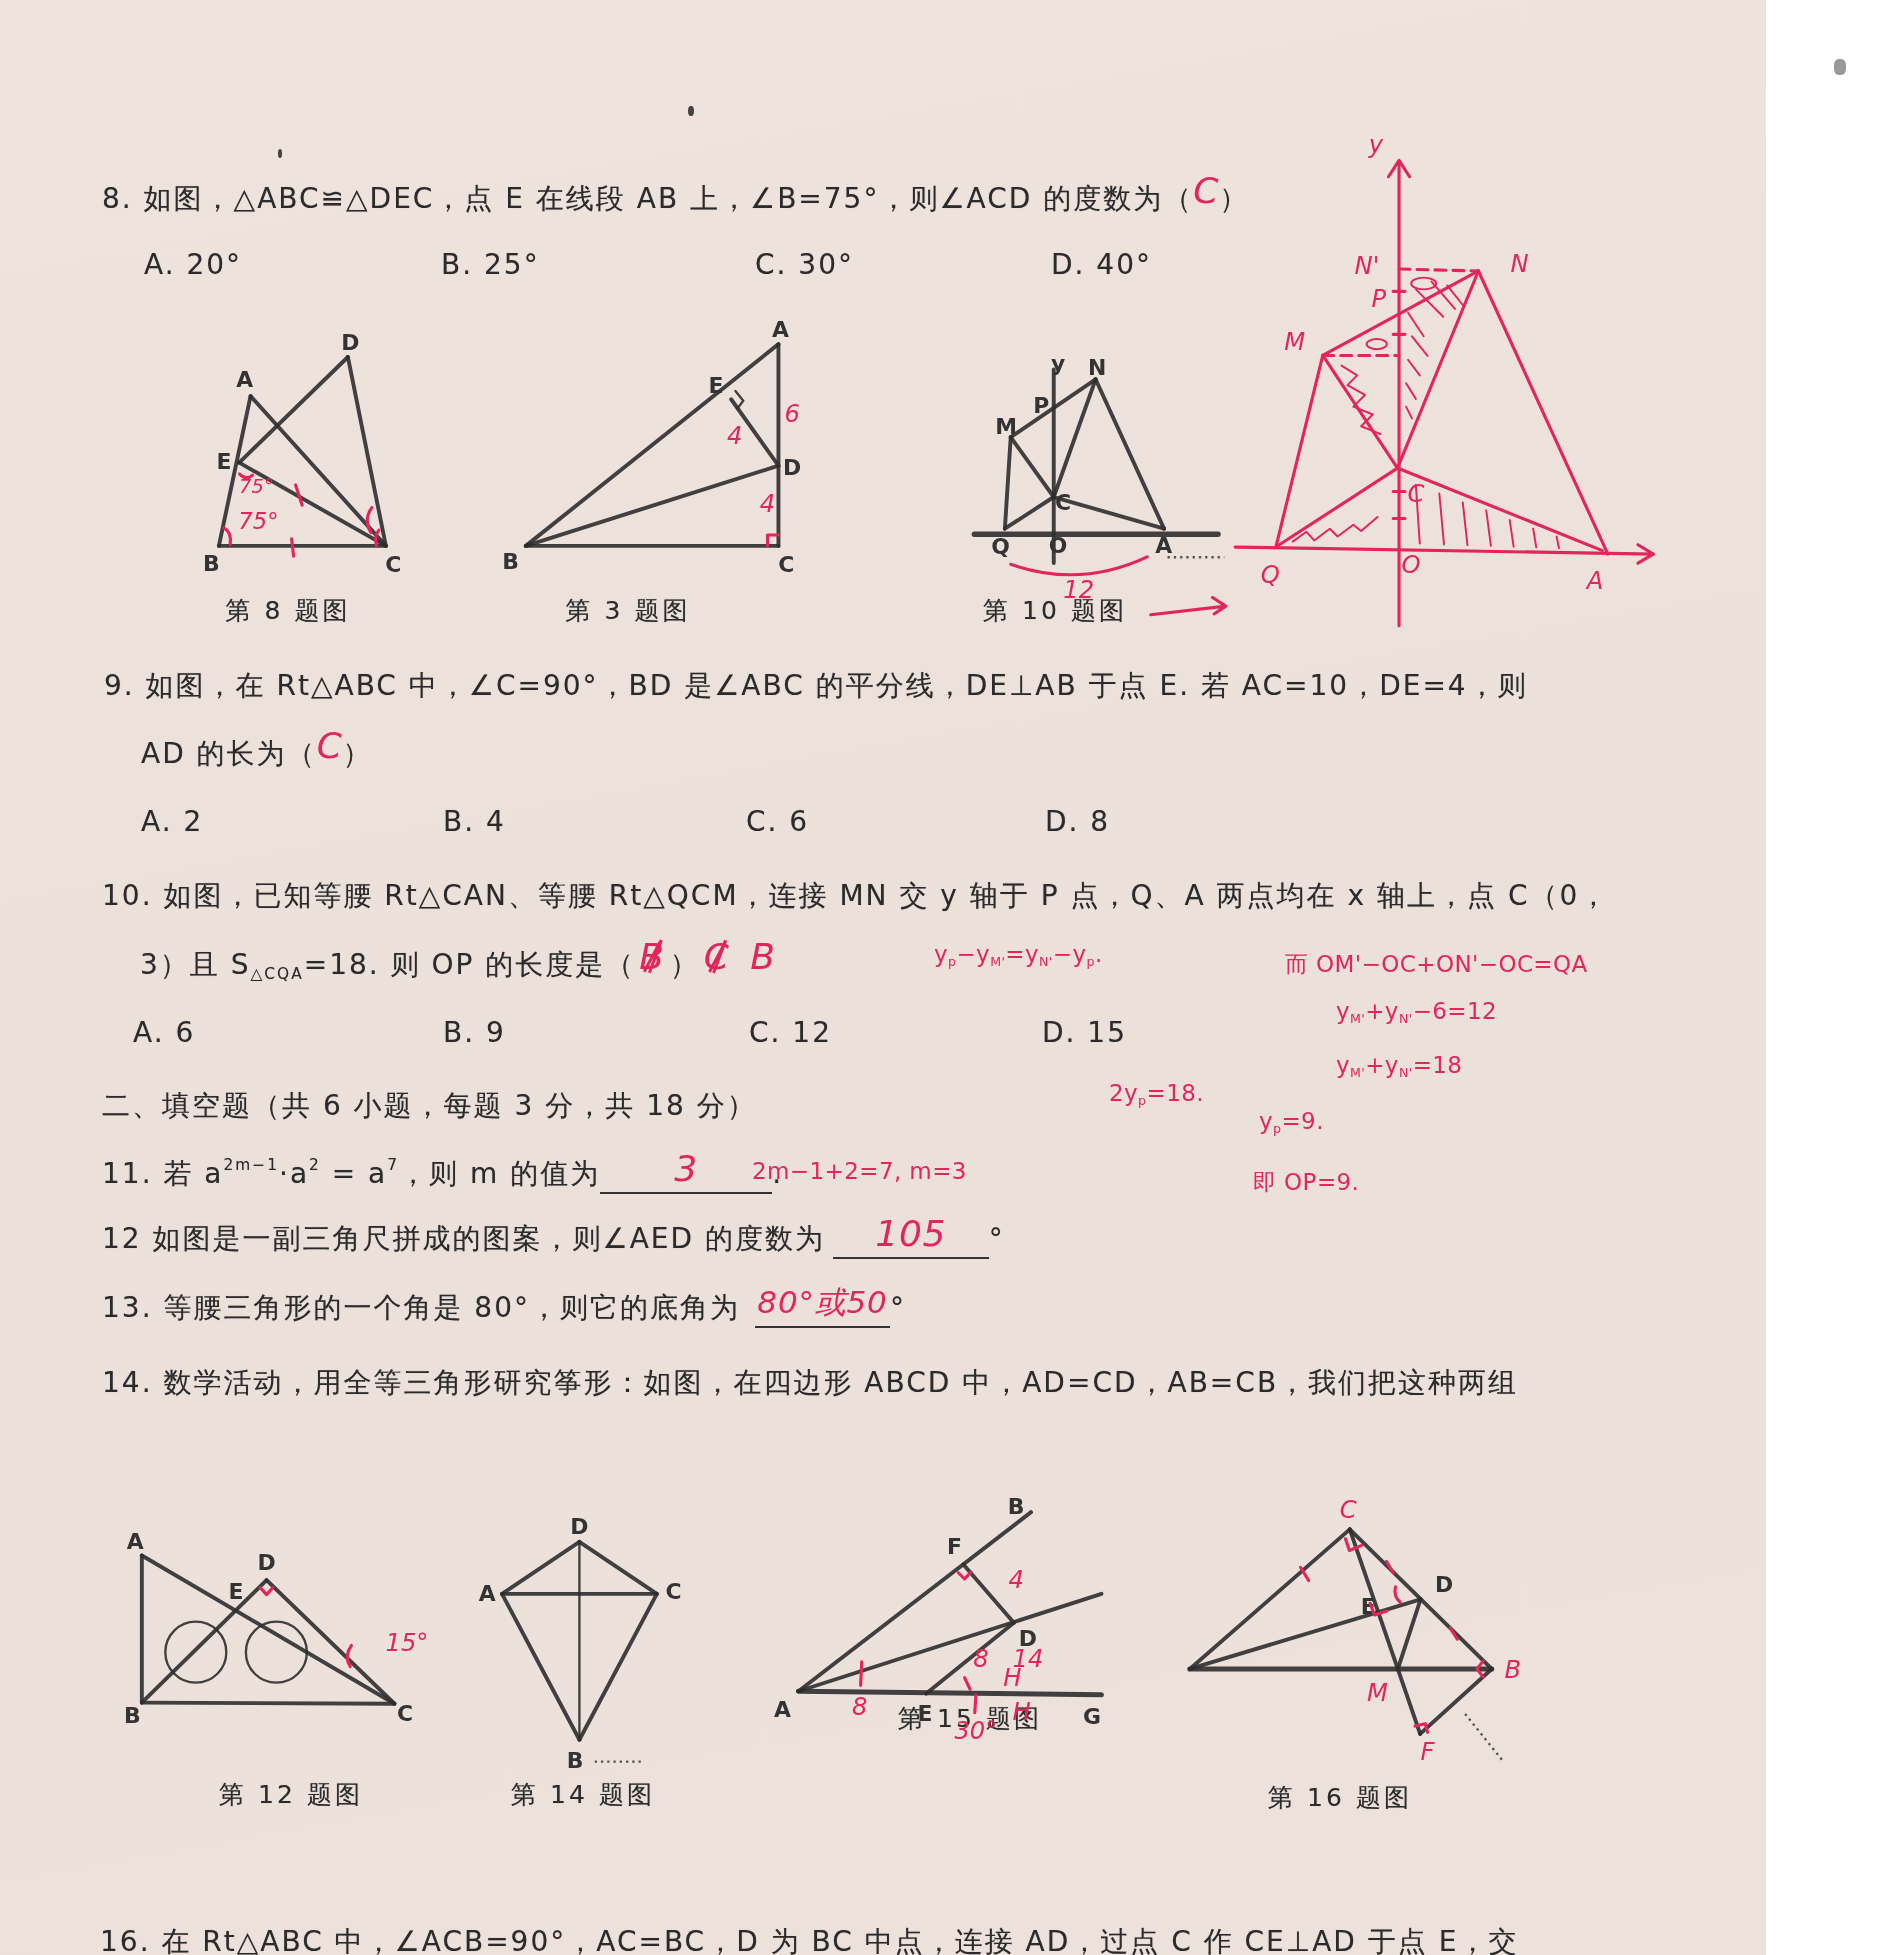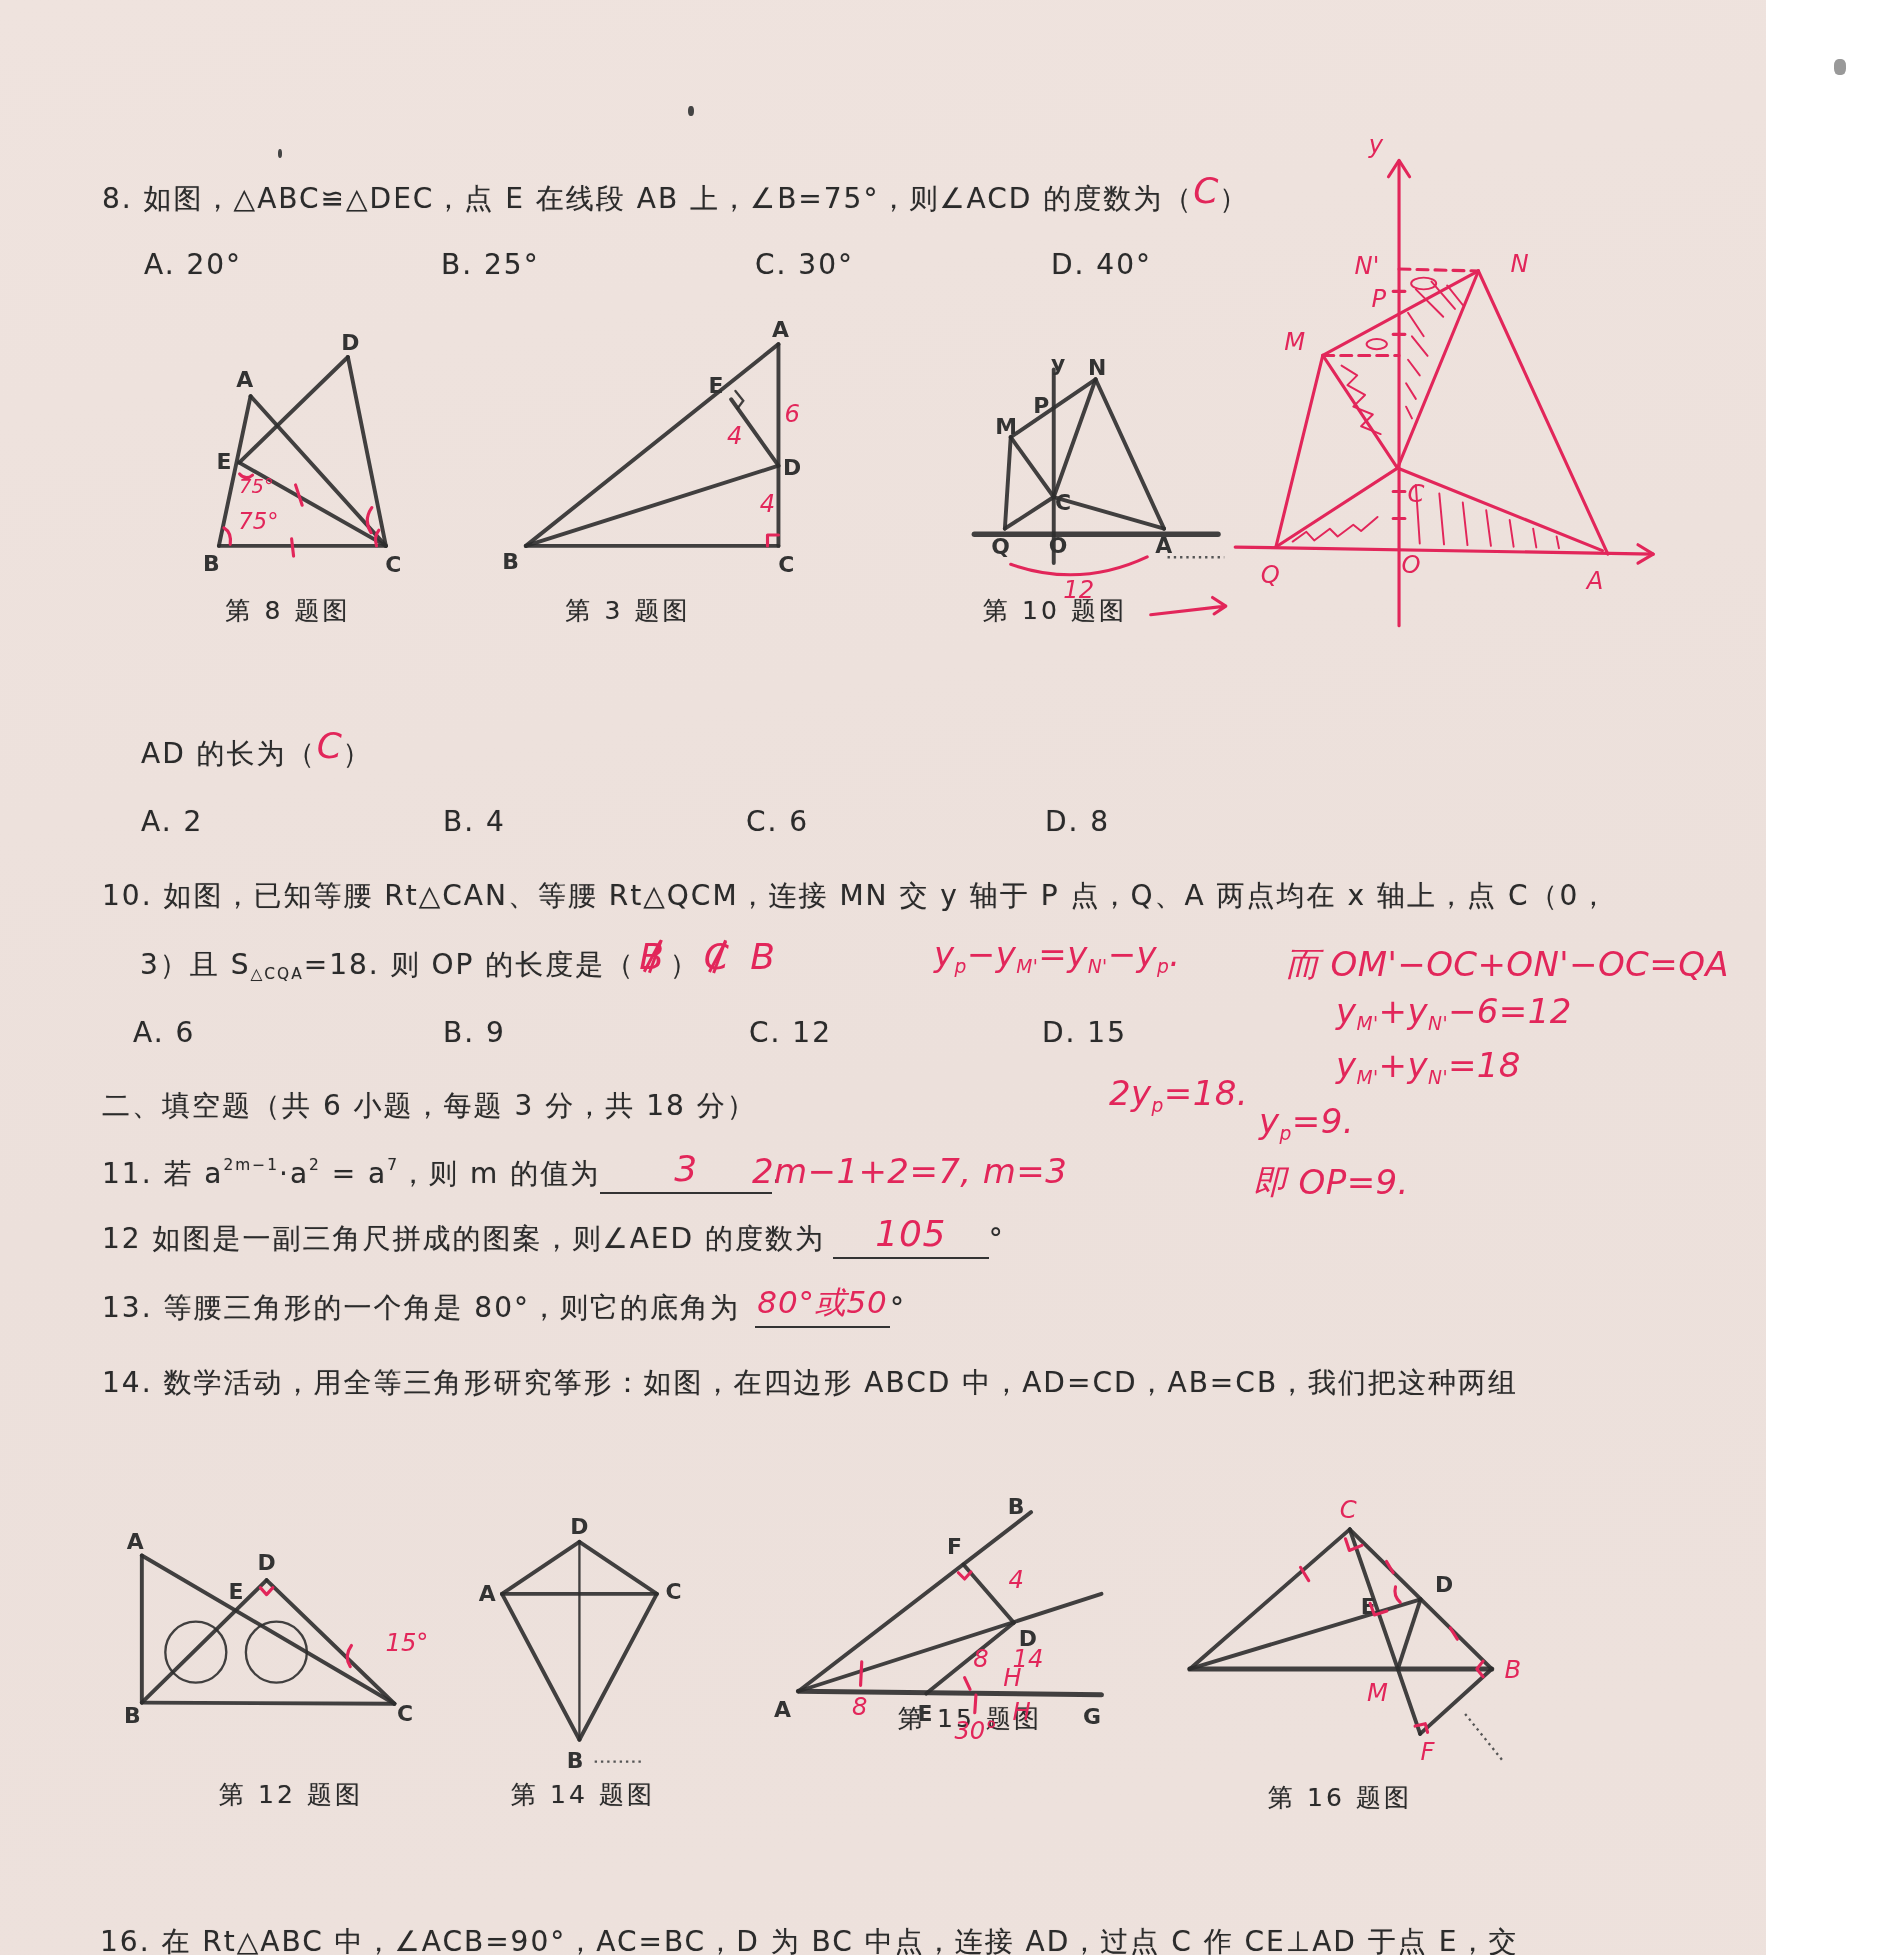--- a/index.html
+++ b/index.html
@@ -7,22 +7,22 @@
   .paper{position:absolute;left:0;top:0;width:1766px;height:2452px;
     background:linear-gradient(170deg,#efe3de 0%,#ece0db 45%,#eee2dd 100%);}
   .t{position:absolute;font-family:"DejaVu Sans",sans-serif;font-size:28px;line-height:35px;
     color:#2b2b2b;white-space:nowrap;letter-spacing:2px;text-shadow:0 0 0.8px rgba(40,40,40,.35);}
   .t sup{font-size:.55em;vertical-align:.85em;line-height:0;}
   .t sub{font-size:.55em;vertical-align:-.3em;line-height:0;}
   .ans{font-family:"DejaVu Sans",sans-serif;font-style:italic;color:#e2265a;text-shadow:none;
     font-size:36px;letter-spacing:0.8px;position:relative;top:-5.5px;}
   .blank{display:inline-block;border-bottom:2.7px solid #333;text-align:center;line-height:35px;
     height:36px;vertical-align:top;}
-  .hwa{position:absolute;font-family:"DejaVu Sans",sans-serif;font-style:italic;color:#e2265a;
-    font-size:34px;line-height:43px;white-space:nowrap;letter-spacing:0.4px;}
+  .hwa{position:absolute;font-family:"DejaVu Sans",sans-serif;color:#e2265a;
+    font-size:23px;line-height:43px;white-space:nowrap;letter-spacing:0.4px;}
   .hwa sub{font-size:.55em;vertical-align:-.35em;line-height:0;}
   .crossed{position:relative;display:inline-block;font-family:"DejaVu Sans",sans-serif;font-style:italic;
     color:#e2265a;font-size:36px;top:-5.5px;margin:0 3.9px;text-shadow:none;}
   .crossed::before,.crossed::after{content:"";position:absolute;left:-15%;top:48%;width:130%;
     border-top:3.1px solid #e2265a;transform:rotate(-62deg);}
   .crossed::after{transform:rotate(-70deg);left:-5%;}
   .cap{position:absolute;transform:translateX(-50%);font-family:"DejaVu Sans",sans-serif;font-size:25px;
     line-height:31px;letter-spacing:3.1px;color:#2b2b2b;white-space:nowrap;text-shadow:0 0 0.8px rgba(40,40,40,.4);}
   svg.figs{position:absolute;left:0;top:0;pointer-events:none;}
   .ln{stroke:#2e2e2e;stroke-width:10;fill:none;stroke-linecap:round;opacity:.9;}
@@ -45,20 +45,21 @@
   </div>
   <div class="t" style="left:144px;top:247px">A. 20°</div>
   <div class="t" style="left:441px;top:247px">B. 25°</div>
   <div class="t" style="left:755px;top:247px">C. 30°</div>
   <div class="t" style="left:1051px;top:247px">D. 40°</div>
 
   <div class="cap" style="left:288px;top:595px">第 8 题图</div>
   <div class="cap" style="left:628px;top:595px">第 3 题图</div>
   <div class="cap" style="left:1055px;top:595px">第 10 题图</div>
 
+  <div class="t" style="left:104px;top:668px">9. 如图，在 Rt△ABC 中，∠C=90°，BD 是∠ABC 的平分线，DE⊥AB 于点 E. 若 AC=10，DE=4，则</div>
   <div class="t" style="left:141px;top:733px">
     <span>AD 的长为（</span><span class="ans">C</span><span>）</span>
   </div>
   <div class="t" style="left:141px;top:804px">A. 2</div>
   <div class="t" style="left:443px;top:804px">B. 4</div>
   <div class="t" style="left:746px;top:804px">C. 6</div>
   <div class="t" style="left:1045px;top:804px">D. 8</div>
 
   <div class="t" style="left:102px;top:878px">10. 如图，已知等腰 Rt△CAN、等腰 Rt△QCM，连接 MN 交 y 轴于 P 点，Q、A 两点均在 x 轴上，点 C（0，</div>
   <div class="t" style="left:140px;top:944px">

